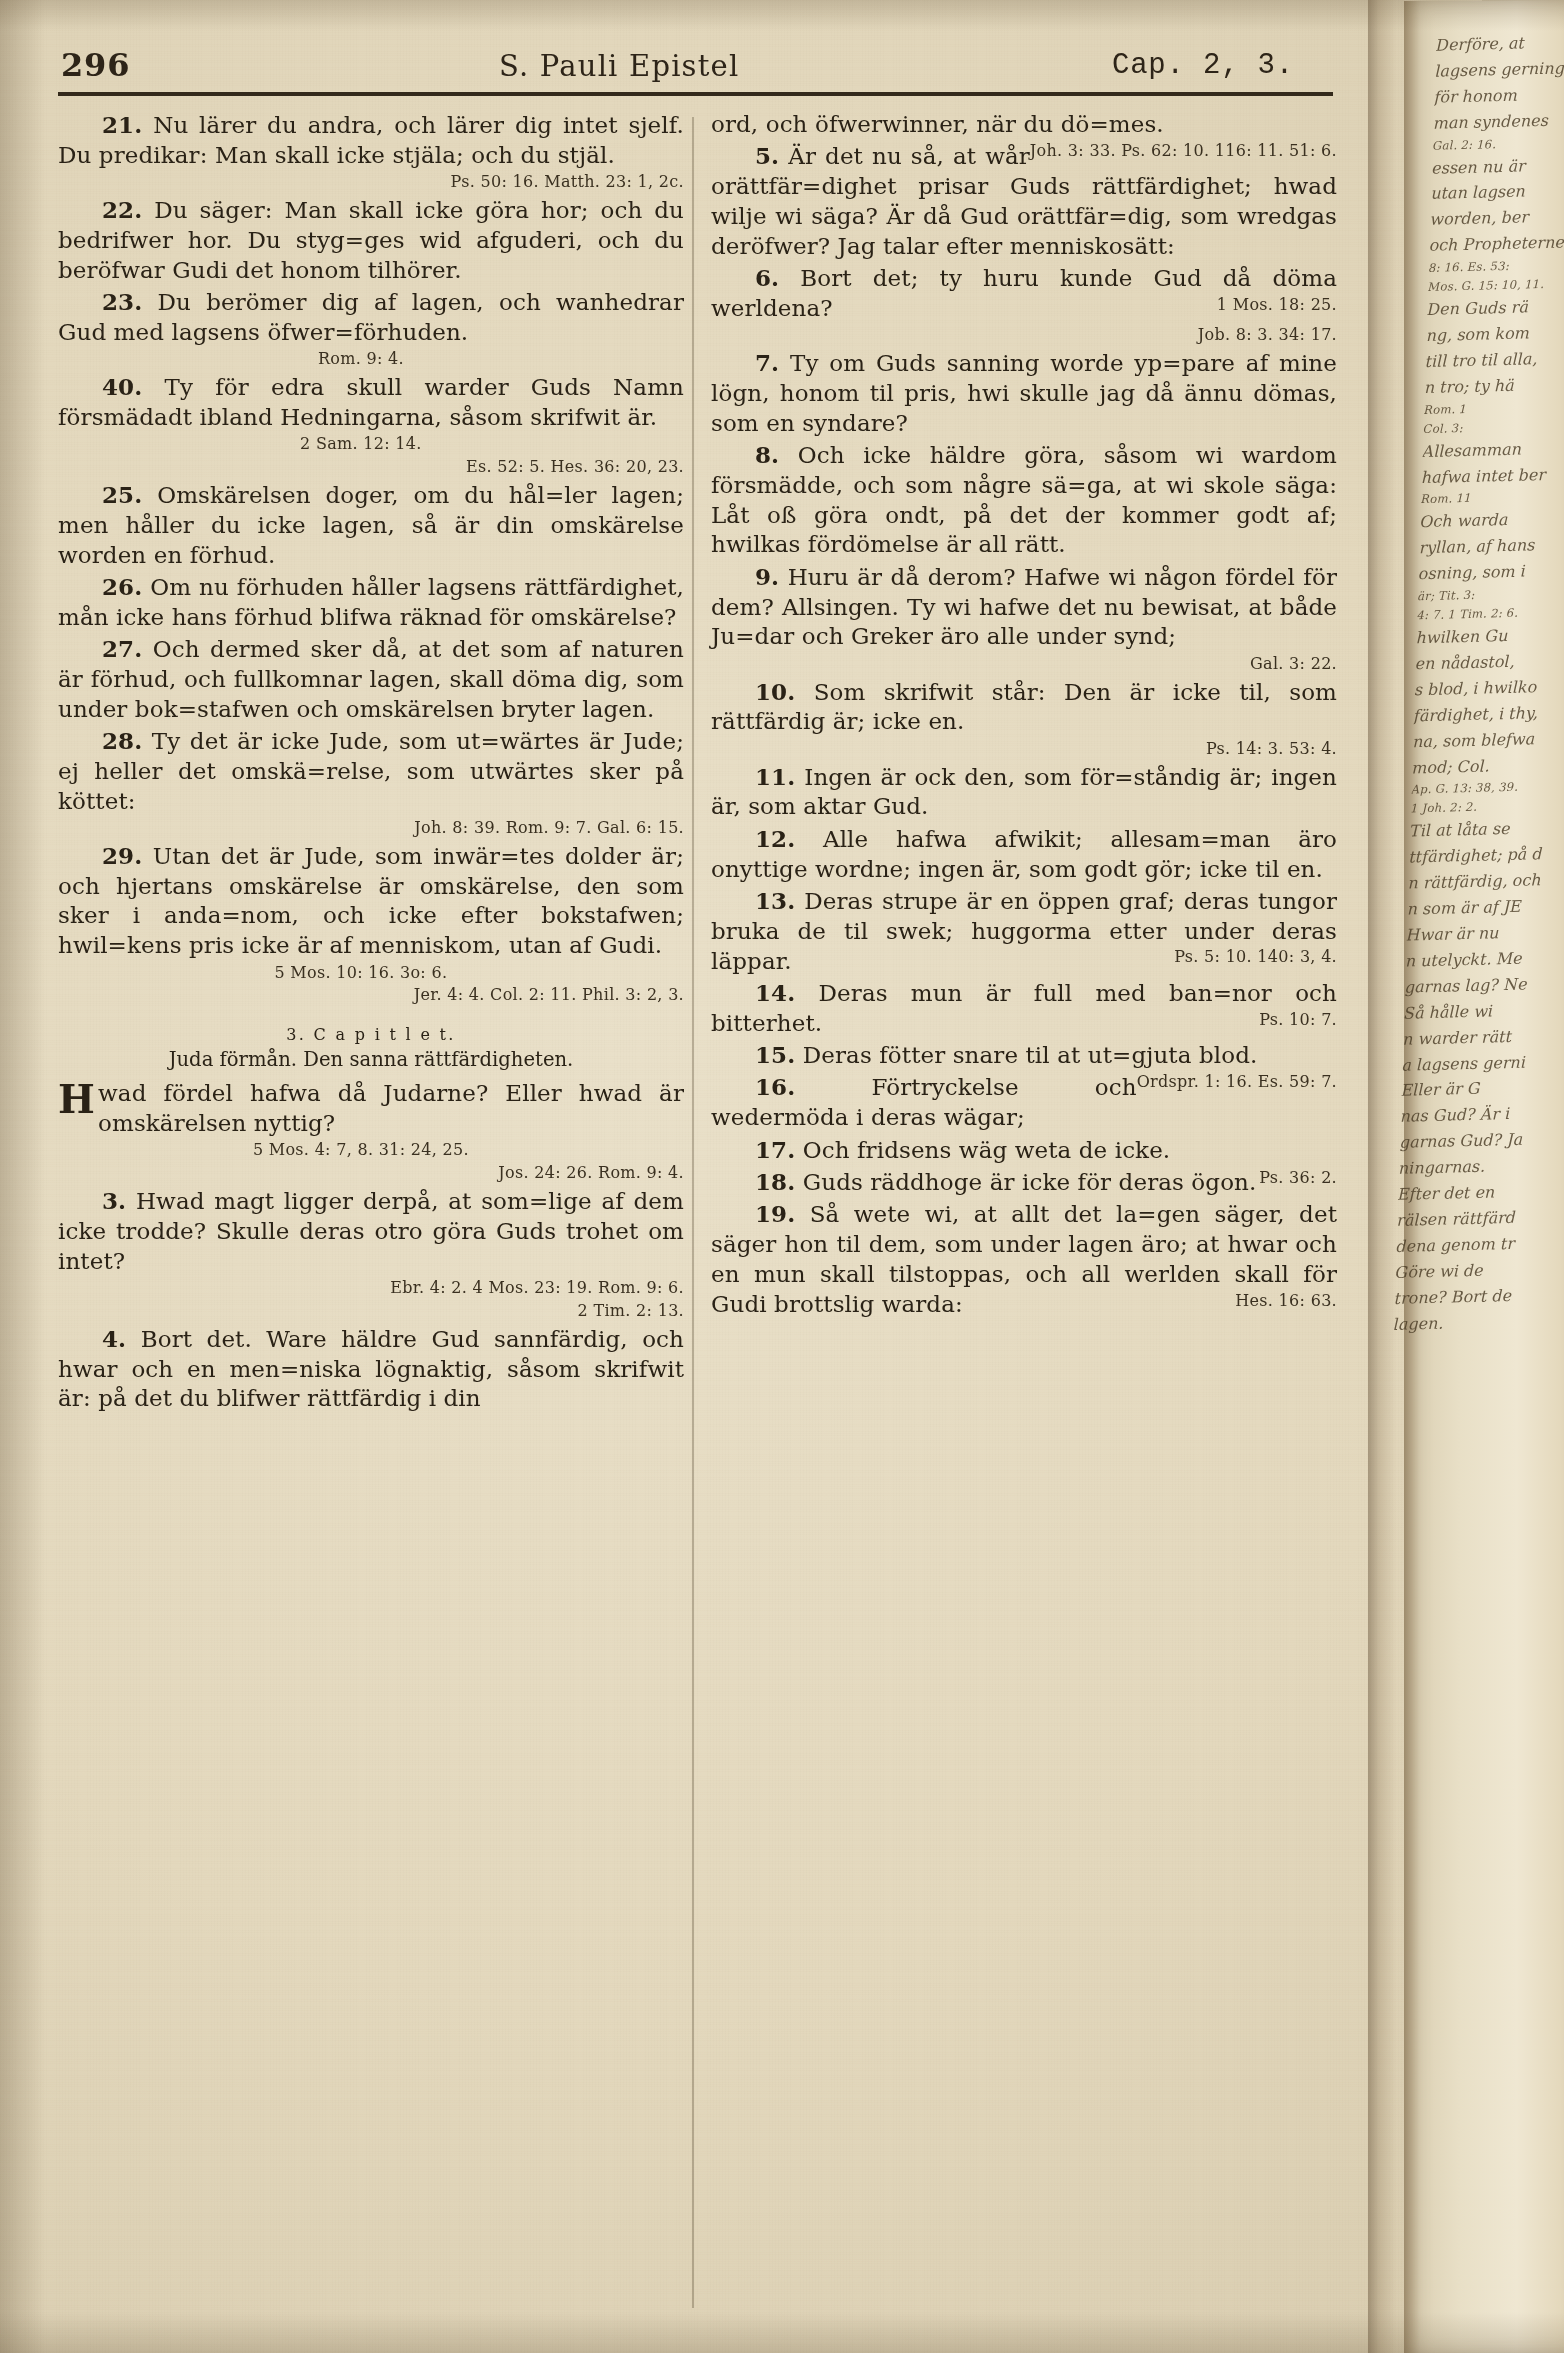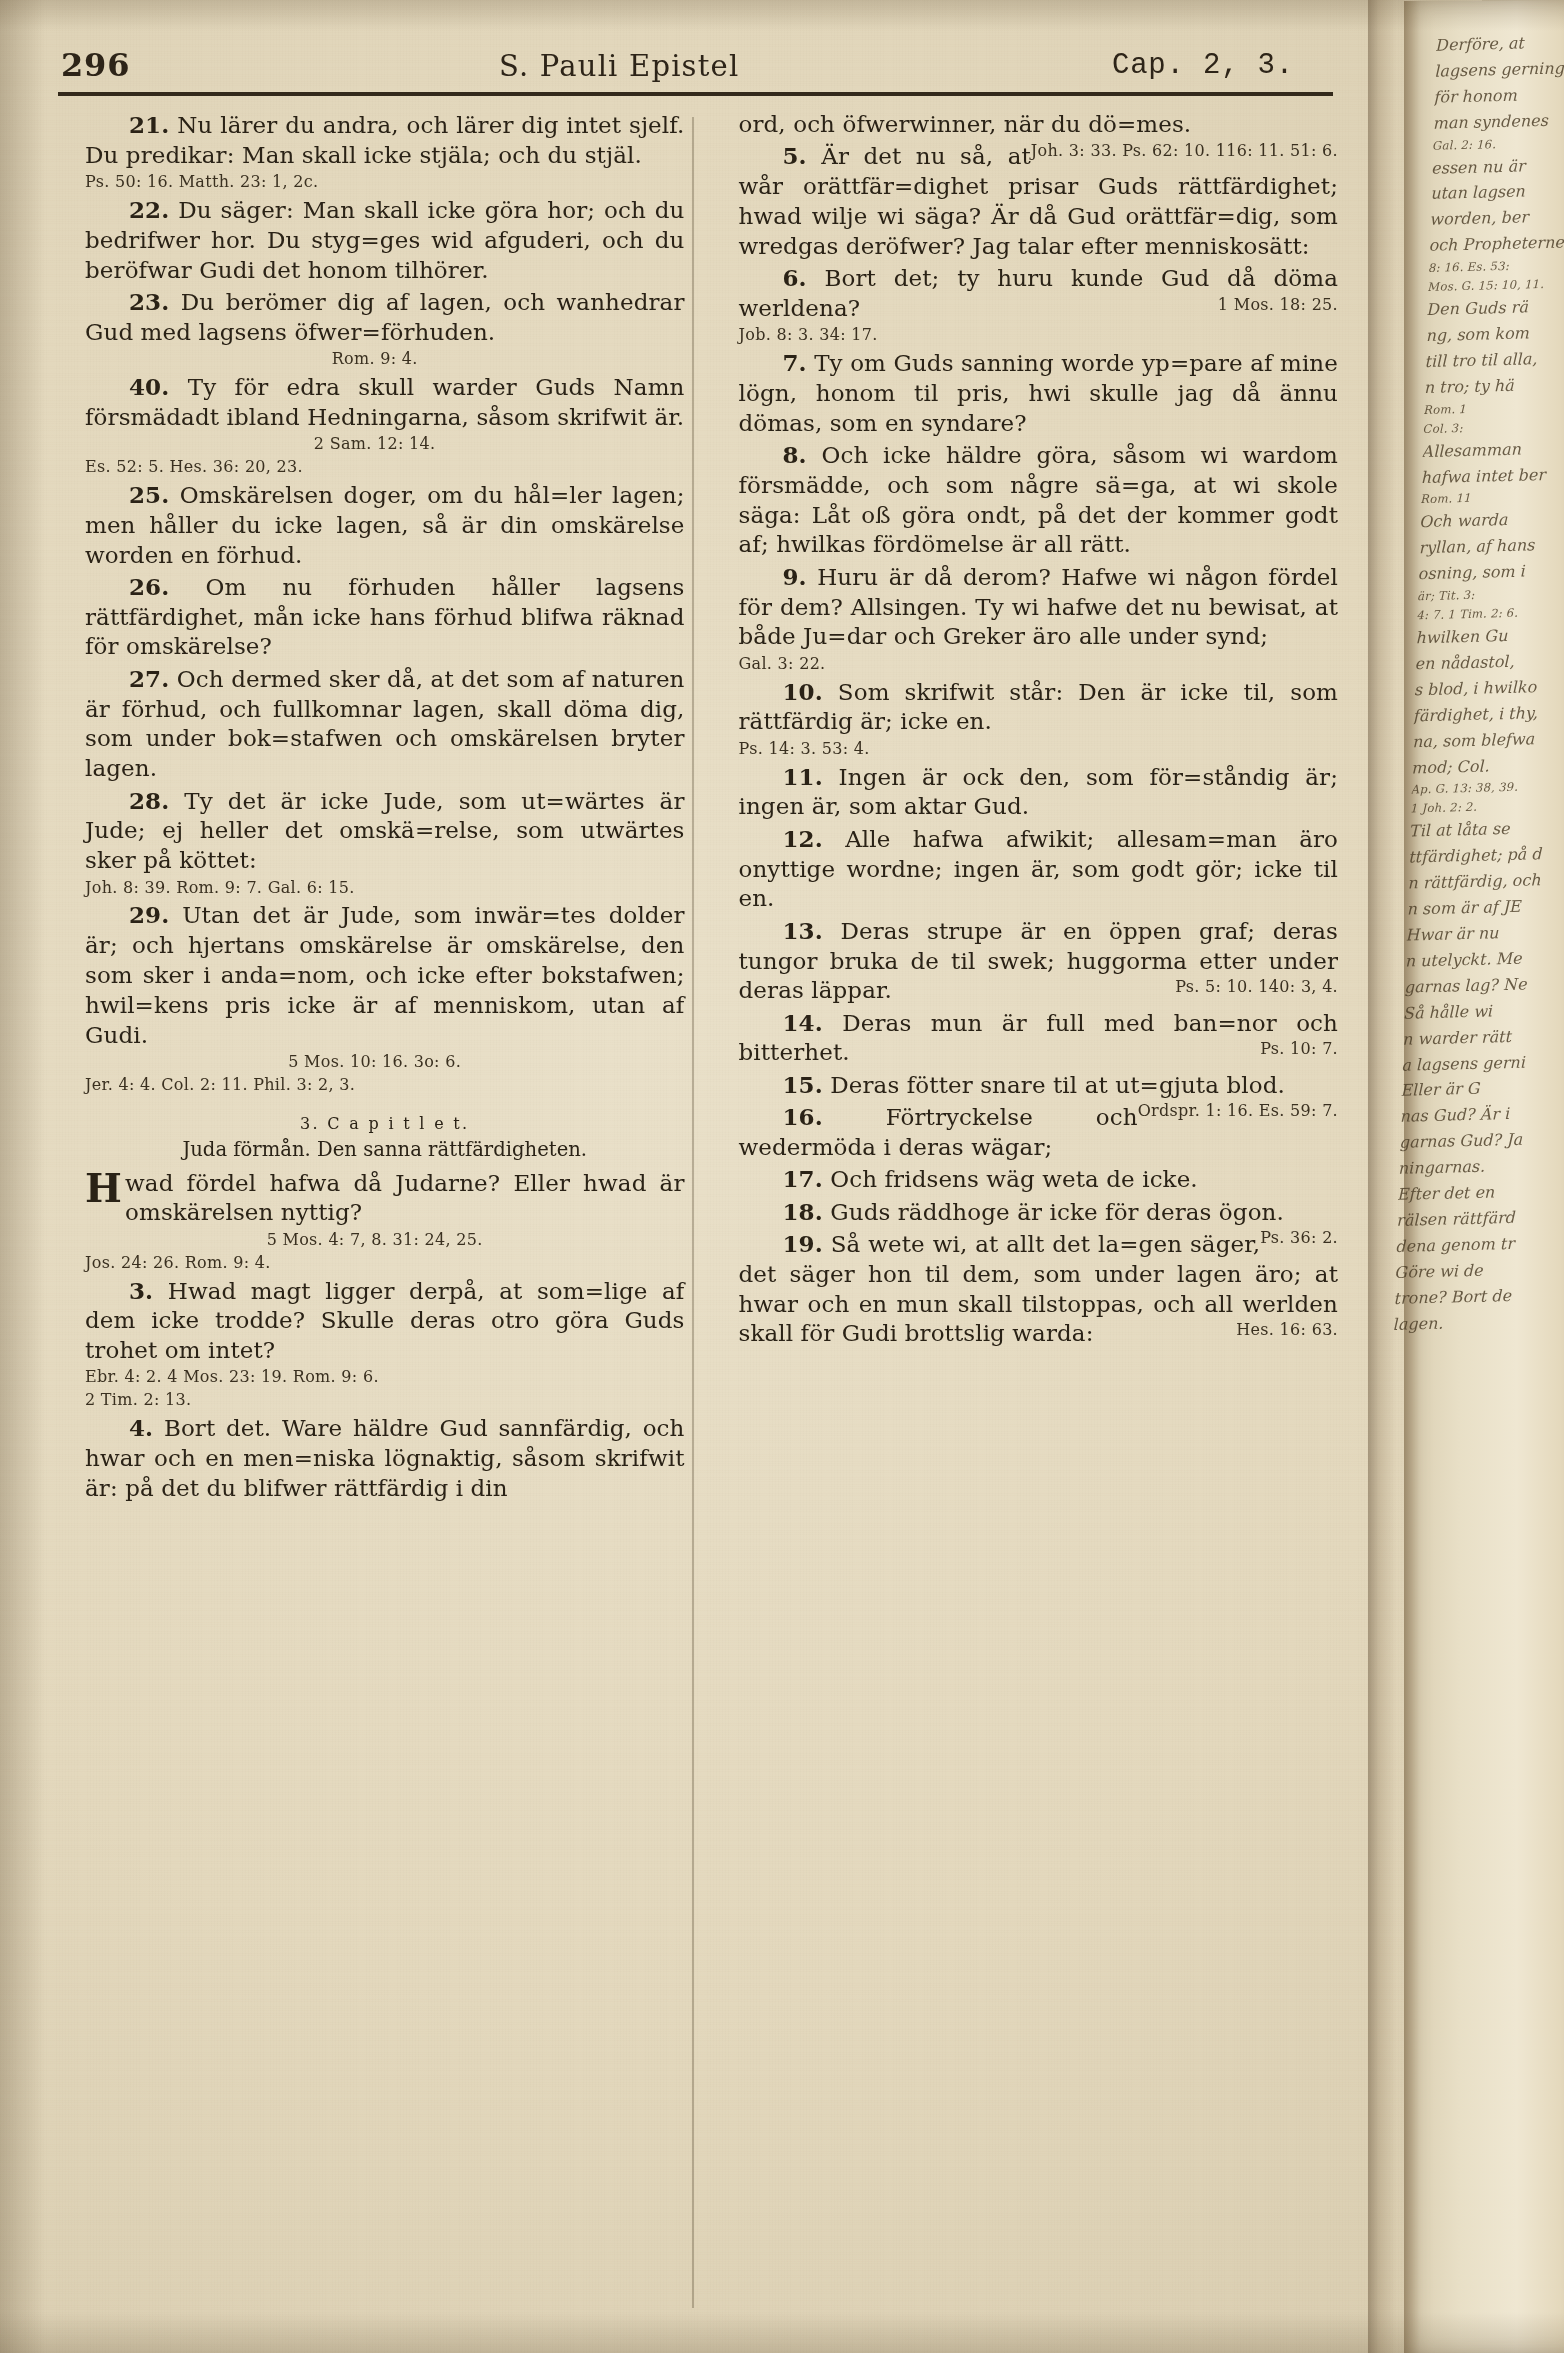--- a/index.html
+++ b/index.html
@@ -131,21 +131,20 @@
   #columns {
     position: absolute;
     top: 110px;
     left: 58px;
     width: 1280px;
     display: flex;
     gap: 27px;
   }
   .col {
     width: 626px;
-    margin-left: 27px;
   }
   #col-divider {
     position: absolute;
     left: 692px;
     top: 117px;
     width: 2.3px;
     height: 2191px;
     background: rgba(70,56,34,.30);
   }
 
@@ -159,21 +158,21 @@
     text-indent: 44px;
     hyphens: manual;
     letter-spacing: 0.1px;
     font-family: "DejaVu Serif", "Liberation Serif", serif;
   }
   p.v .num { font-weight: 700; }
   p.v.noindent { text-indent: 0; }
 
   .ref {
     display: block;
-    text-align: left;
+    text-align: right;
     font-size: 16px;
     letter-spacing: 0.3px;
     color: #3a3020;
     margin: 0.8px 0 3.9px 0;
     text-indent: 0;
   }
   .ref.right {
     text-align: center;
     padding-right: 20.3px;
   }

